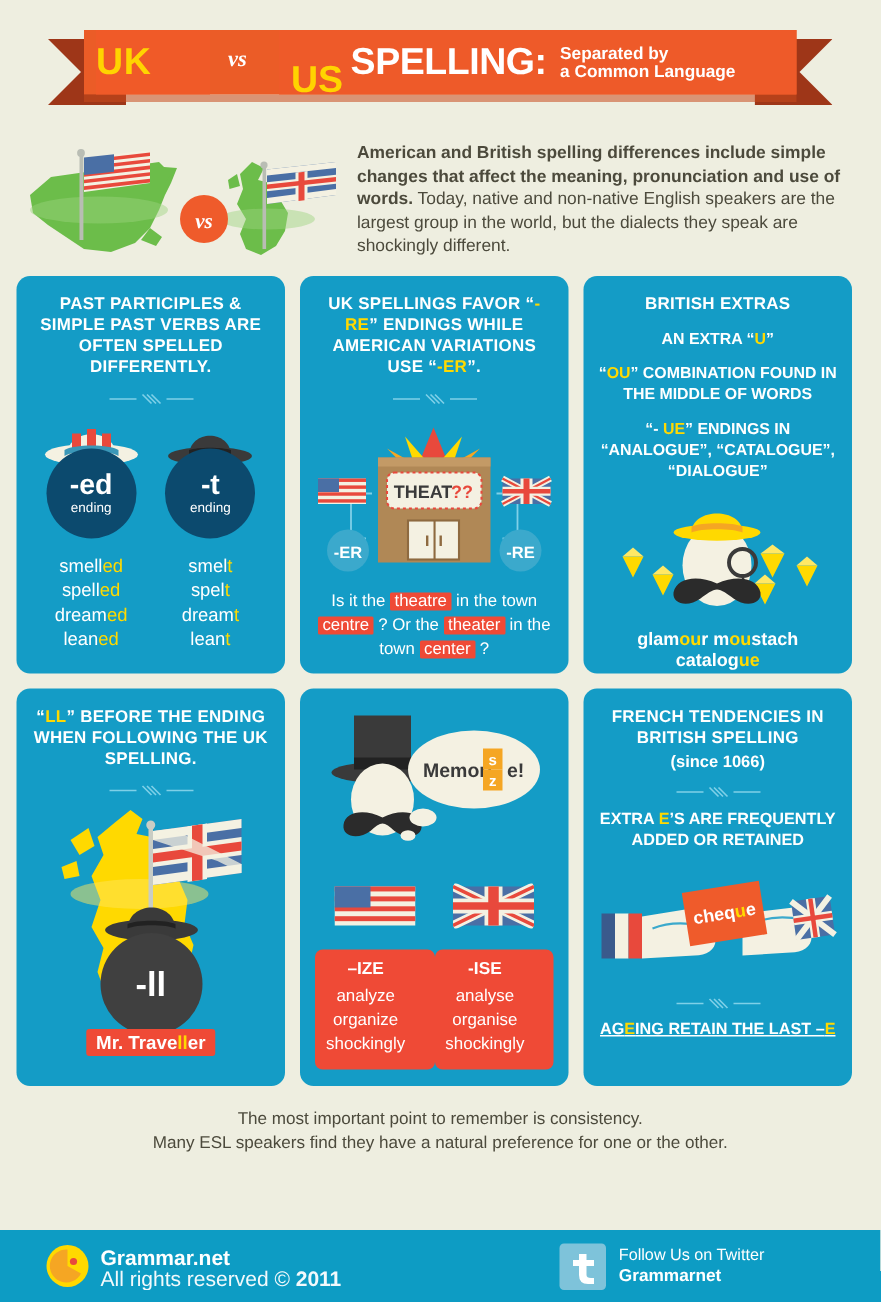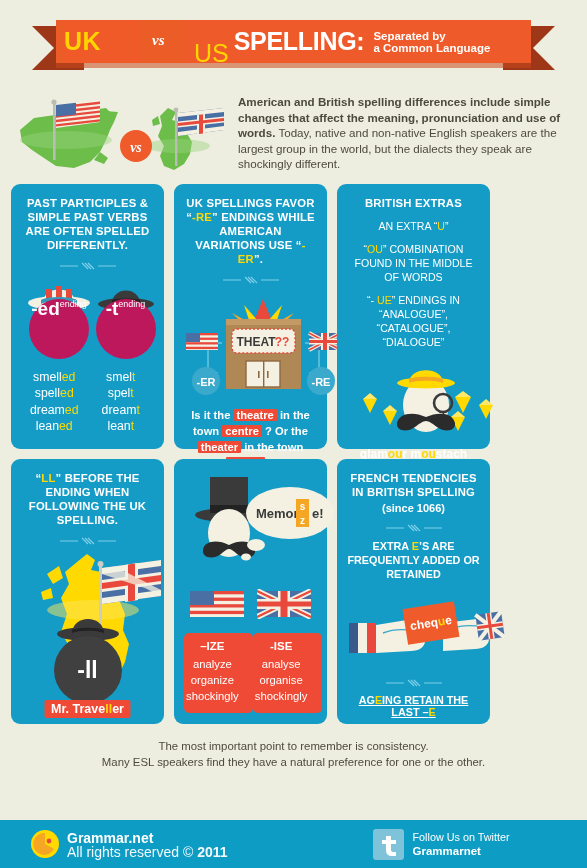--- a/index.html
+++ b/index.html
@@ -30,65 +30,65 @@
     position:absolute;left:64px;top:20px;width:76px;height:43px;background:#f05a28;
     display:flex;align-items:center;justify-content:flex-start;
   }
   .uk-txt{color:#ffd400;font-size:25px;font-weight:bold;letter-spacing:.5px;}
   .vs-txt{
     position:absolute;left:152px;top:32px;color:#fff;font-style:italic;
     font-weight:bold;font-size:15px;font-family:"Liberation Serif",serif;
   }
   .us-box{position:absolute;left:186px;top:20px;right:56px;height:43px;
     background:#ee5a29;display:flex;align-items:center;}
-  .us-yellow{color:#ffd400;font-size:25px;font-weight:normal;margin-left:8px;margin-top:24px;}
+  .us-yellow{color:#ffd400;font-size:25px;font-weight:bold;margin-left:8px;margin-top:24px;}
   .spelling{color:#fff;font-size:25px;font-weight:bold;margin-left:5px;letter-spacing:-.3px;}
   .subtitle{color:#fff;font-size:11.5px;font-weight:bold;line-height:12.5px;margin-left:9px;margin-top:1px;}
 
   
   .intro{position:relative;display:flex;padding:8px 14px 0 14px;height:104px;box-sizing:border-box;}
   .maps{position:relative;width:216px;height:100px;flex:0 0 216px;}
   .intro-text{flex:1;color:#4c4a3c;font-size:11.6px;line-height:15.6px;padding-top:6px;padding-left:8px;}
   .intro-text b{font-weight:bold;}
 
   
   .grid{padding:0 11px;display:flex;flex-wrap:wrap;gap:10px;}
   .card{
-    width:153px;background:#149cc6;border-radius:9px;box-sizing:border-box;
+    width:179px;background:#149cc6;border-radius:9px;box-sizing:border-box;
     padding:12px 10px 10px 10px;position:relative;
   }
   .card.r1{height:265px;}
   .card.r2{height:265px;}
   .card-title{
     color:#fff;font-size:11.3px;font-weight:bold;text-align:center;
     line-height:14px;letter-spacing:.2px;
   }
   .y{color:#ffd900;}
   .squiggle{display:block;margin:9px auto 6px auto;}
 
   
   .hats{display:flex;justify-content:space-around;margin-top:4px;height:84px;position:relative;}
   .hatcell{position:relative;width:76px;}
   .circle{
     position:absolute;left:8px;top:22px;width:60px;height:60px;border-radius:50%;
-    background:#be185d;color:#fff;display:flex;flex-direction:row;
-    align-items:flex-start;justify-content:center;
+    background:#0c4a6e;color:#fff;display:flex;flex-direction:column;
+    align-items:center;justify-content:center;
   }
   .circle .big{font-size:19px;font-weight:bold;line-height:19px;}
   .circle .small{font-size:9px;line-height:11px;}
   .wordcols{display:flex;margin-top:8px;}
   .wordcol{flex:1;text-align:center;color:#fff;font-size:12.3px;line-height:16.4px;}
 
   
   .theatre-area{position:relative;height:112px;margin-top:2px;}
-  .sentence{color:#fff;font-size:11.2px;font-weight:bold;text-align:center;line-height:16px;margin-top:4px;}
+  .sentence{color:#fff;font-size:11.2px;font-weight:normal;text-align:center;line-height:16px;margin-top:4px;}
   .hl{background:#ef4a36;padding:0 3px;border-radius:1px;}
 
   
-  .sub3{color:#fff;font-size:10.6px;font-weight:normal;text-align:center;line-height:14px;margin-top:9px;}
+  .sub3{color:#fff;font-size:10.6px;font-weight:bold;text-align:center;line-height:14px;margin-top:9px;}
   .gent-area{position:relative;height:92px;margin-top:4px;}
   .glam{color:#fff;font-size:12px;font-weight:bold;text-align:center;margin-top:2px;}
 
   
   .ukmap-area{position:relative;height:178px;margin-top:2px;}
   .traveller{
     position:absolute;left:50%;transform:translateX(-50%);bottom:12px;
     background:#ef4a36;color:#fff;font-size:12.5px;font-weight:bold;padding:2px 7px;border-radius:2px;
     white-space:nowrap;
   }

